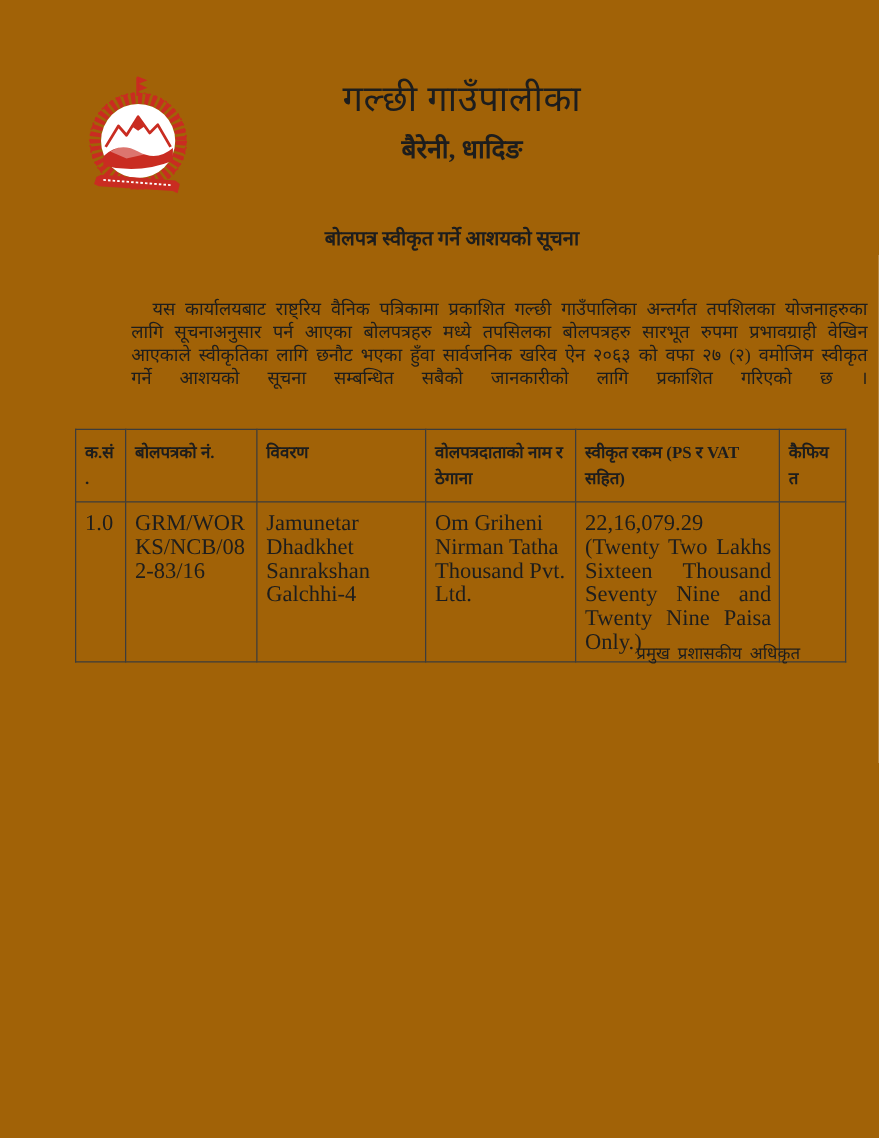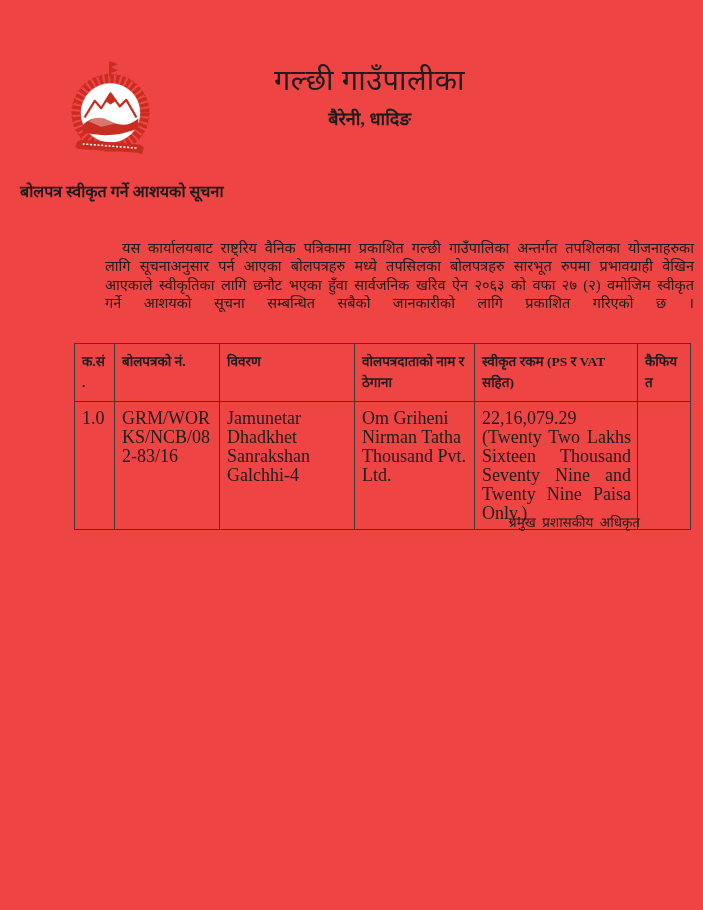--- a/index.html
+++ b/index.html
@@ -2,45 +2,45 @@
 <html lang="ne"><head>
 <meta charset="utf-8">
 <style>
   html,body{margin:0;padding:0;background:#ffffff;}
   body{
     width:703px;height:910px;position:relative;overflow:hidden;
     font-family:"Liberation Serif", serif;
     color:#1d1d1d;
     -webkit-font-smoothing:antialiased;
   }
-  .page{position:absolute;inset:0;background:#ef4444;}
+  .page{position:absolute;inset:0;background:#a16207;}
 
   
   .emblem{position:absolute;left:64px;top:60px;width:93px;height:102px;}
   .head-block{position:absolute;left:156px;right:120px;top:60px;text-align:center;}
   .muni-name{font-size:29px;line-height:40px;font-weight:400;letter-spacing:.5px;}
   .office-name{font-size:17px;line-height:23px;margin-top:2px;}
-  .address{font-size:18px;line-height:24px;font-weight:700;margin-top:7px;}
+  .address{font-size:21px;line-height:24px;font-weight:700;margin-top:7px;}
 
   
-  .notice-block{position:absolute;left:0;right:0;top:181px;padding-left:20px;}
+  .notice-block{position:absolute;left:0;right:0;top:181px;text-align:center;padding-left:20px;}
   .notice-title{font-size:16px;font-weight:700;line-height:22px;}
   .notice-pub{font-size:16px;font-weight:700;line-height:22px;margin-top:5px;}
 
   
   .body-para{
     position:absolute;left:62px;top:239px;width:589px;
     font-size:14.5px;line-height:18.4px;
     text-align:justify;text-indent:17px;word-spacing:2.5px;margin-left:43px;
   }
   .body-para::after{content:"";display:inline-block;width:100%;}
 
   
   table.notice-table{
-    position:absolute;left:74px;top:343px;width:617px;
+    position:absolute;left:60px;top:343px;width:617px;
     border-collapse:collapse;table-layout:fixed;padding-left:19px;
   }
   .notice-table td,.notice-table th{
     border:1px solid #3c3c3c;
     vertical-align:top;
     padding:7px 6px 6px 7px;
     font-weight:400;
     font-size:18px;line-height:19px;
     overflow-wrap:break-word;
   }

